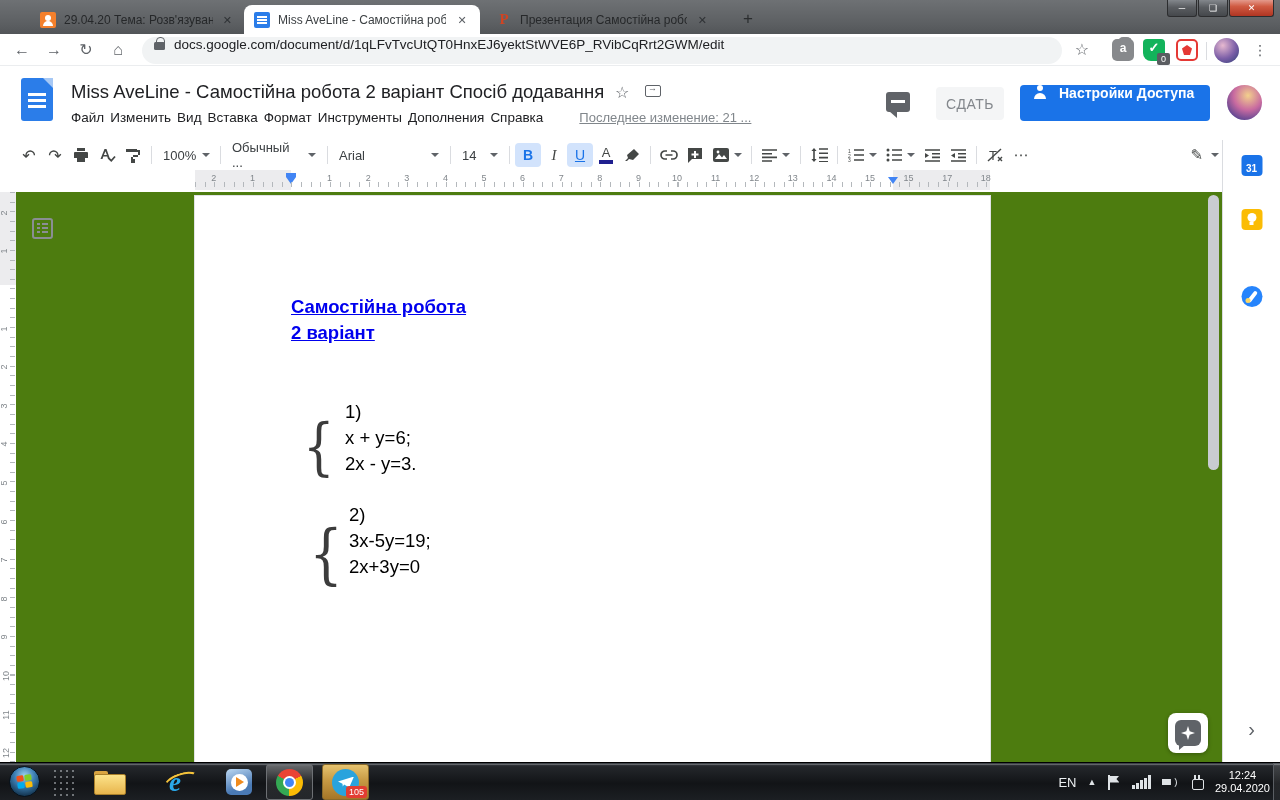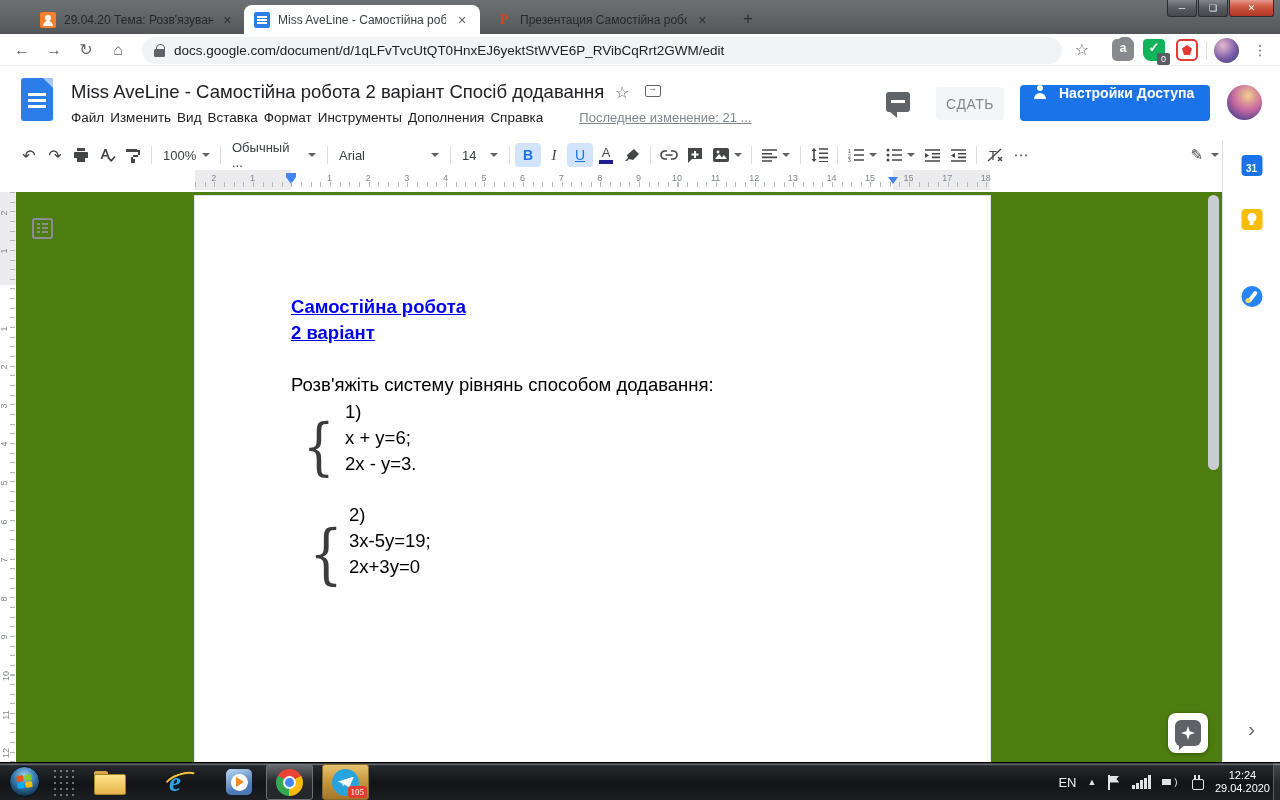--- a/index.html
+++ b/index.html
@@ -34,21 +34,21 @@
     display:flex; align-items:center; justify-content:center; margin-left:1px; }
   .win-min,.win-max { width:30px; }
   .win-close { width:45px; background:linear-gradient(180deg,#e49a8c,#d05b43 40%,#b03522); }
 
   
   .navbar { position:absolute; top:34px; left:0; right:0; height:32px; background:#fff;
     border-bottom:1px solid #ebedef; }
   .nav-ic { position:absolute; top:4px; width:24px; height:24px; text-align:center; line-height:24px;
     font-size:16px; color:#5f6368; border-radius:12px; }
   .omnibox { position:absolute; left:142px; top:3px; width:920px; height:27px; background:#f1f3f4;
-    border-radius:14px; display:flex; align-items:center; padding:0 12px; }
+    border-radius:14px; display:flex; padding:0 12px; }
   .lock-icon { width:11px; height:14px; margin-right:9px; position:relative; }
   .lock-icon::before { content:""; position:absolute; top:0; left:2px; width:7px; height:8px;
     border:1.5px solid #5f6368; border-radius:4px 4px 0 0; }
   .lock-icon::after { content:""; position:absolute; top:5px; left:0; width:11px; height:8px;
     background:#5f6368; border-radius:1.5px; }
   .url-text { font-size:13.5px; color:#202124; white-space:nowrap; }
   .star-ic { position:absolute; left:1070px; top:4px; width:24px; height:24px; font-size:16px;
     color:#5f6368; text-align:center; line-height:24px; }
   .ext { position:absolute; top:5px; width:22px; height:22px; }
   .ext-bag { left:1112px; background:#87898c; border-radius:5px; }
@@ -215,21 +215,21 @@
     border:2px solid transparent; border-top-color:#f5c33b; border-radius:50%; transform:rotate(-18deg); }
   .wmp-ic { width:26px; height:26px; border-radius:5px; background:linear-gradient(160deg,#bcd8f2,#4a7ab5 70%);
     display:flex; align-items:center; justify-content:center; }
   .wmp-ic .circ { width:17px; height:17px; background:#fff; border-radius:50%; display:flex;
     align-items:center; justify-content:center; }
   .wmp-ic .tri { width:0; height:0; border-top:5px solid transparent; border-bottom:5px solid transparent;
     border-left:8px solid #f08b1d; margin-left:2px; }
   .tb-box { position:absolute; top:1px; width:47px; height:36px; border:1px solid #6d7074; border-radius:3px;
     display:flex; align-items:center; justify-content:center;
     background:linear-gradient(180deg,rgba(255,255,255,0.30),rgba(255,255,255,0.10) 45%,rgba(255,255,255,0.04)); }
-  .tb-box.gold { background:linear-gradient(180deg,#e6c36f,#c79a44 45%,#a57628); border-color:#8a6a2a;font-family:Liberation Serif, serif; }
+  .tb-box.gold { background:linear-gradient(180deg,#e6c36f,#c79a44 45%,#a57628); border-color:#8a6a2a; }
   .chrome-logo { width:27px; height:27px; border-radius:50%;
     background:conic-gradient(from 60deg, #fbbc05 0 120deg, #34a853 120deg 240deg, #ea4335 240deg 360deg);
     display:flex; align-items:center; justify-content:center; }
   .chrome-logo .mid { width:13px; height:13px; border-radius:50%; background:#fff;
     display:flex; align-items:center; justify-content:center; }
   .chrome-logo .core { width:9px; height:9px; border-radius:50%; background:#4285f4; }
   .tg-circle { width:27px; height:27px; border-radius:50%; background:#29a3dd; position:relative; }
   .tg-circle::before { content:""; position:absolute; left:6px; top:8px; width:16px; height:11px;
     background:#fff; clip-path:polygon(0 45%,100% 0,70% 100%,38% 72%,30% 92%,28% 65%); }
   .tg-badge { position:absolute; right:1px; bottom:1px; background:#e23d32; color:#fff; font-size:9px;
@@ -524,21 +524,20 @@
           <span class="vnum" style="top: 479px;">10</span>
           <span class="vnum" style="top: 517.6px;">11</span>
           <span class="vnum" style="top: 556.2px;">12</span>
         </div>
     </div>
     <div class="outline-btn"></div>
 
     <div class="page">
       <div class="doc-line doc-heading" style="left:96px; top:100px;">Самостійна робота</div>
       <div class="doc-line doc-heading" style="left:96px; top:126px;">2 варіант</div>
-      <div class="doc-line" style="left:96px; top:178px;">Розв'яжіть систему рівнянь способом додавання:</div>
 
       <div class="doc-line" style="left:150px; top:205px;">1)</div>
       <div class="brace" style="left:104px; top:220px; font-size:62px;">{</div>
       <div class="doc-line" style="left:150px; top:231px;">x + y=6;</div>
       <div class="doc-line" style="left:150px; top:257px;">2x - y=3.</div>
 
       <div class="doc-line" style="left:154px; top:308px;">2)</div>
       <div class="brace" style="left:110px; top:325px; font-size:66px;">{</div>
       <div class="doc-line" style="left:154px; top:334px;">3x-5y=19;</div>
       <div class="doc-line" style="left:154px; top:360px;">2x+3y=0</div>

